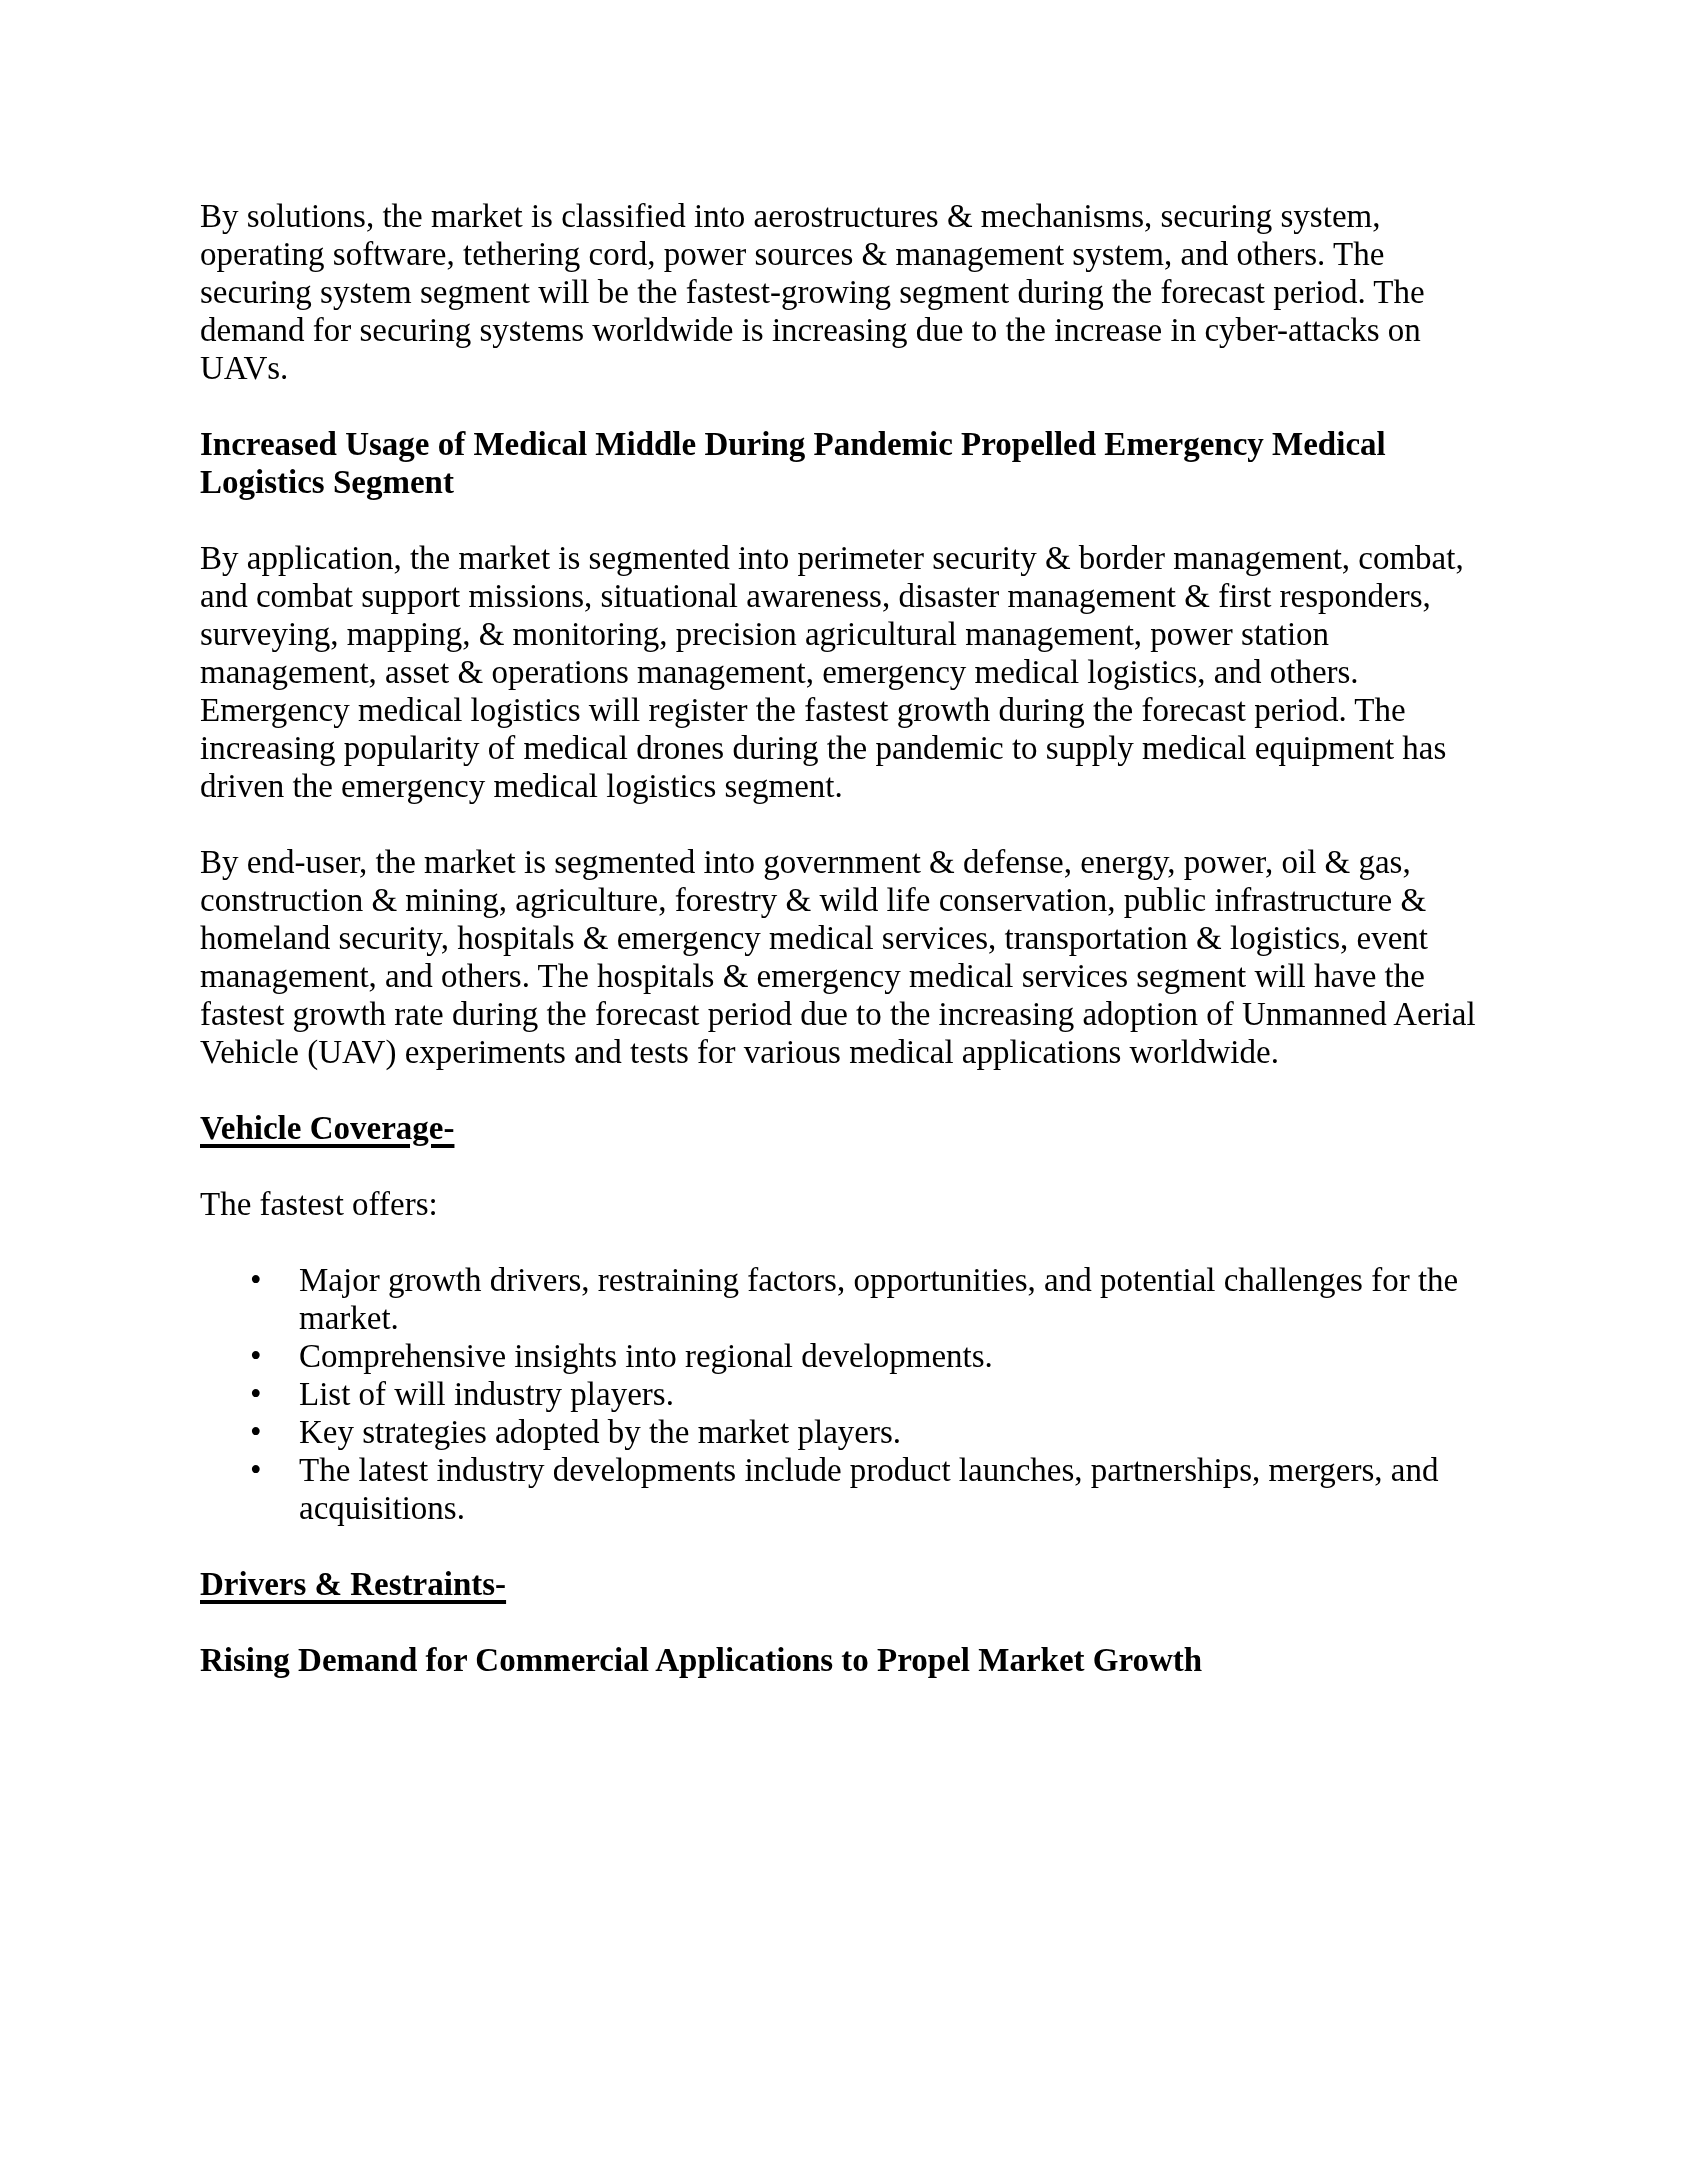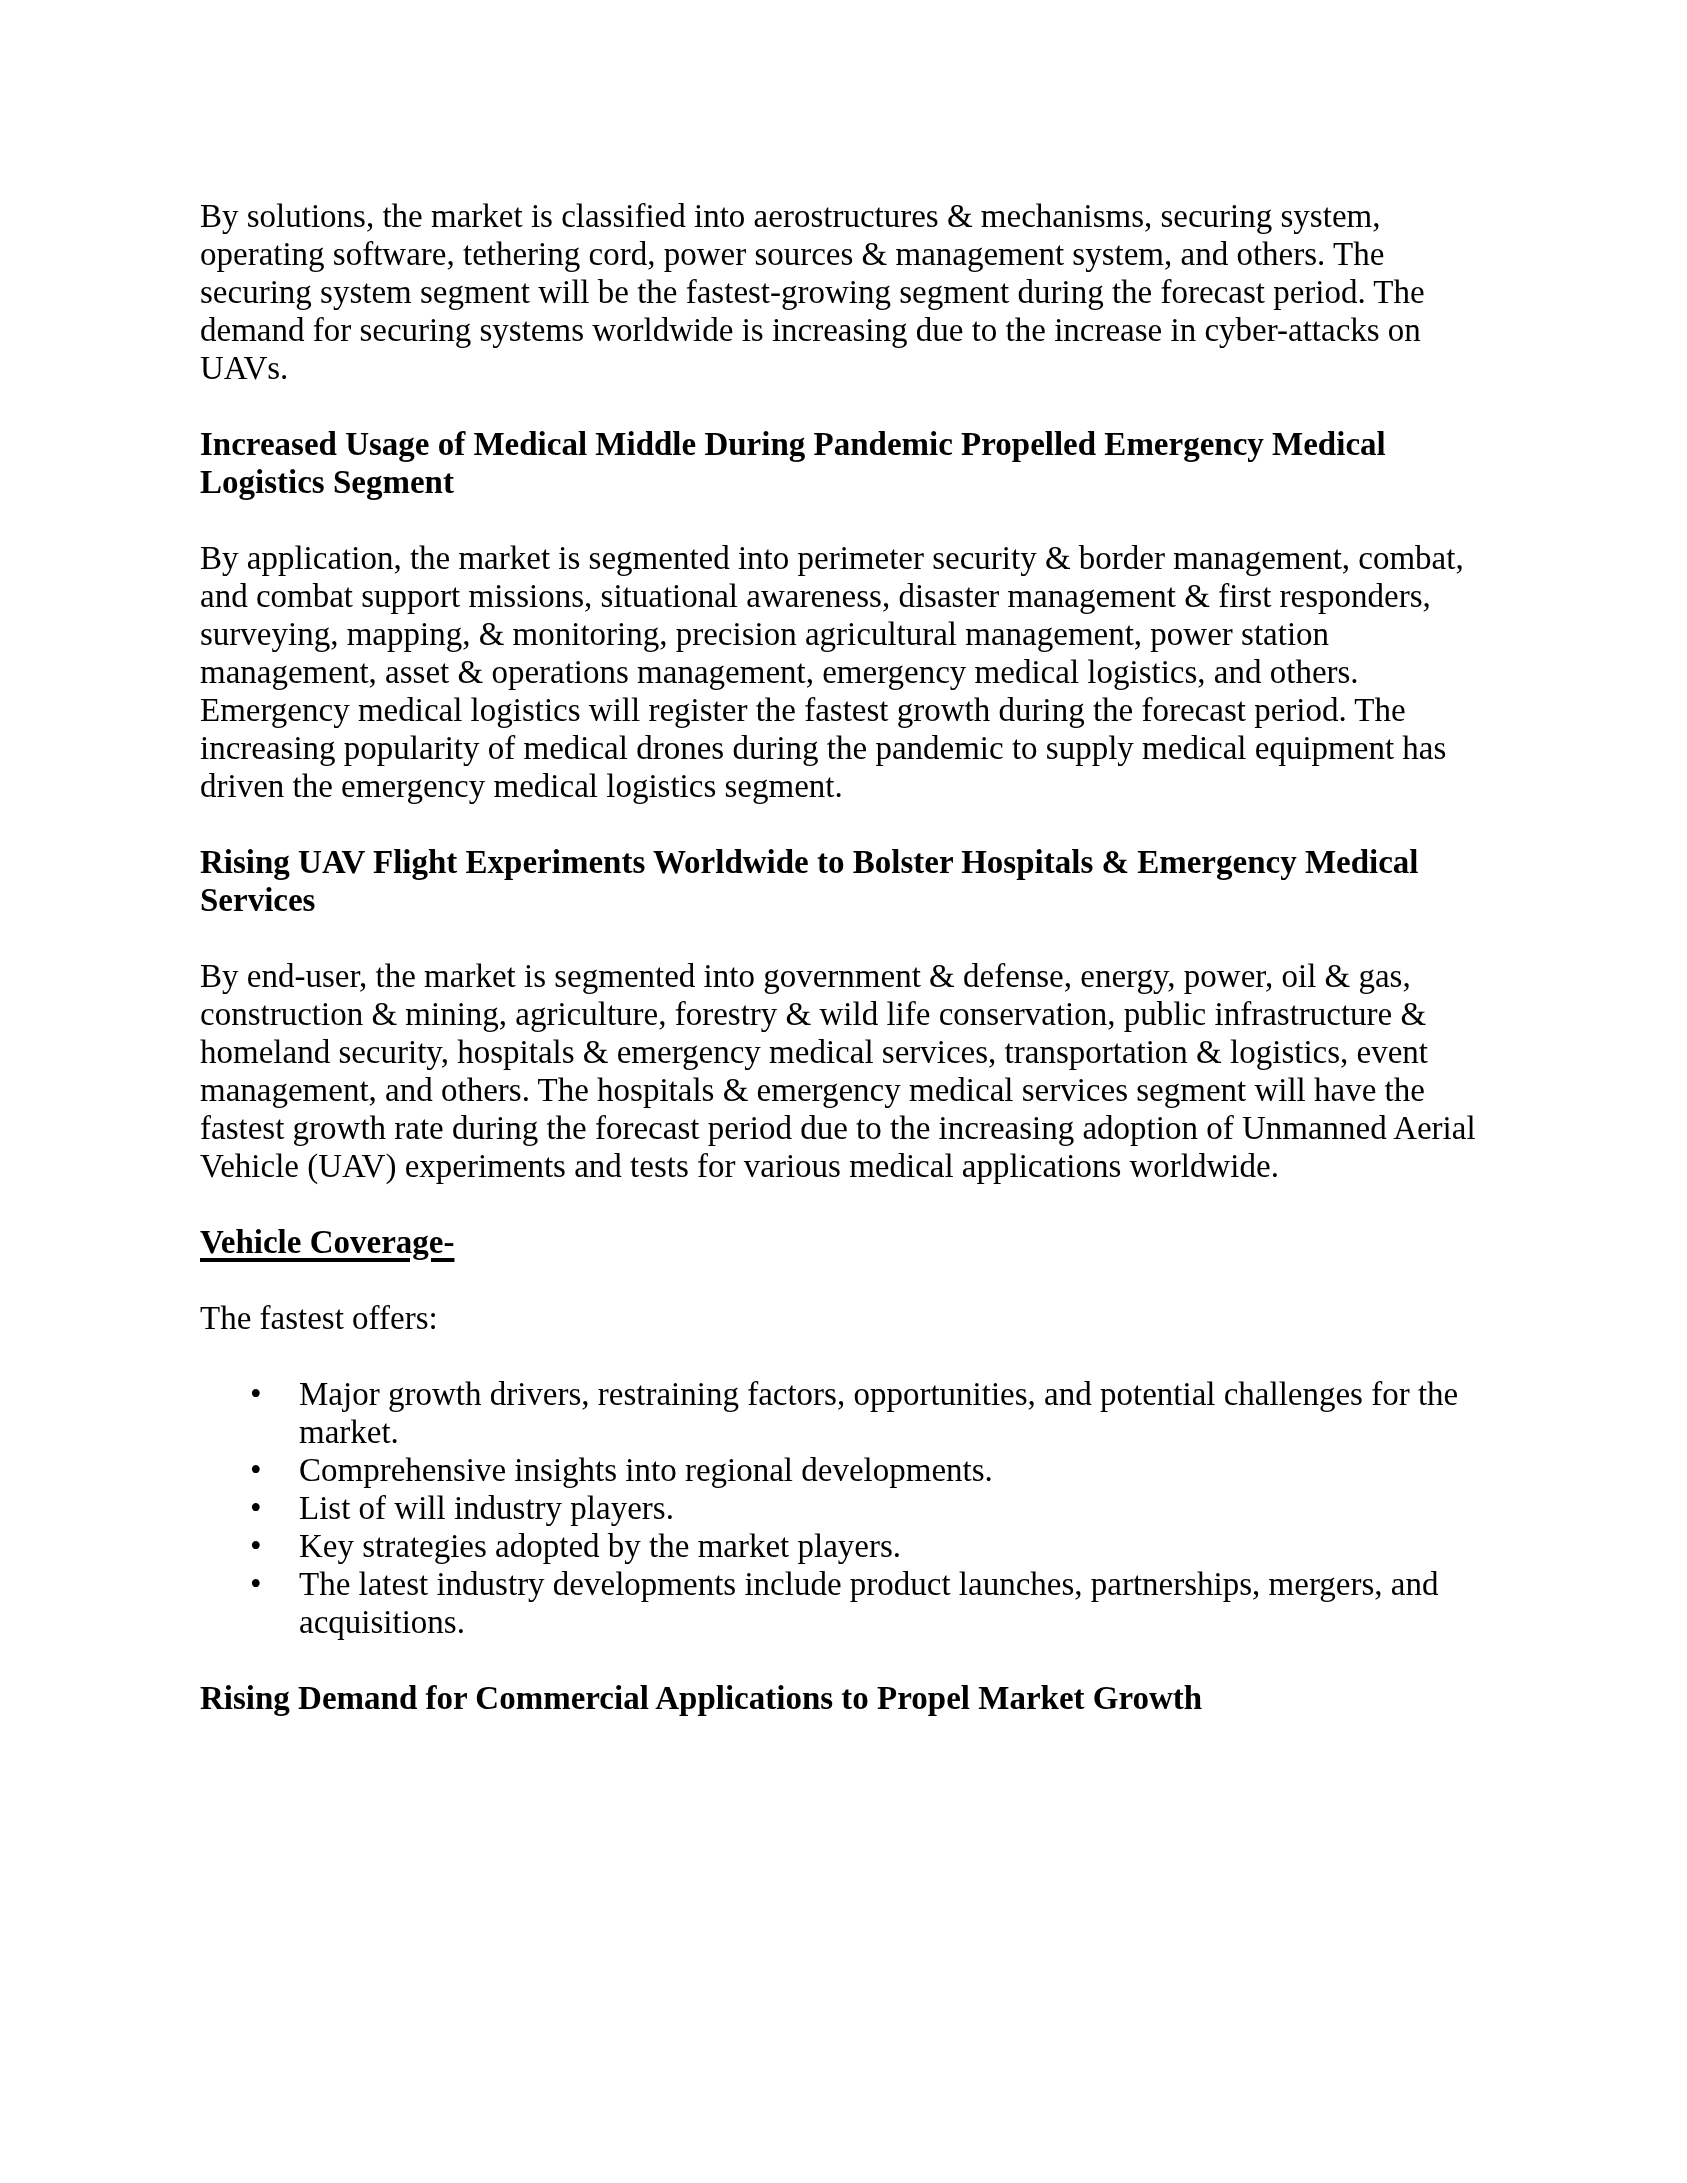--- a/index.html
+++ b/index.html
@@ -64,35 +64,35 @@
 
 <div class="page">
   <div class="content">
 
     <p>By solutions, the market is classified into aerostructures &amp; mechanisms, securing system, operating software, tethering cord, power sources &amp; management system, and others. The securing system segment will be the fastest-growing segment during the forecast period. The demand for securing systems worldwide is increasing due to the increase in cyber-attacks on UAVs.</p>
 
     <h2>Increased Usage of Medical Middle During Pandemic Propelled Emergency Medical Logistics Segment</h2>
 
     <p>By application, the market is segmented into perimeter security &amp; border management, combat, and combat support missions, situational awareness, disaster management &amp; first responders, surveying, mapping, &amp; monitoring, precision agricultural management, power station management, asset &amp; operations management, emergency medical logistics, and others. Emergency medical logistics will register the fastest growth during the forecast period. The increasing popularity of medical drones during the pandemic to supply medical equipment has driven the emergency medical logistics segment.</p>
 
-    <h2>Rising UAV Flight Experiments Worldwide to Bolster Hospitals &amp; Emergency Medical Services</h2>
 
     <p>By end-user, the market is segmented into government &amp; defense, energy, power, oil &amp; gas, construction &amp; mining, agriculture, forestry &amp; wild life conservation, public infrastructure &amp; homeland security, hospitals &amp; emergency medical services, transportation &amp; logistics, event management, and others. The hospitals &amp; emergency medical services segment will have the fastest growth rate during the forecast period due to the increasing adoption of Unmanned Aerial Vehicle (UAV) experiments and tests for various medical applications worldwide.</p>
 
 
     <h2><span class="u">Vehicle Coverage-</span></h2>
 
     <p>The fastest offers:</p>
 
     <ul class="bullets">
       <li><span class="bullet-glyph">•</span><span>Major growth drivers, restraining factors, opportunities, and potential challenges for the market.</span></li>
       <li><span class="bullet-glyph">•</span><span>Comprehensive insights into regional developments.</span></li>
       <li><span class="bullet-glyph">•</span><span>List of will industry players.</span></li>
       <li><span class="bullet-glyph">•</span><span>Key strategies adopted by the market players.</span></li>
       <li><span class="bullet-glyph">•</span><span>The latest industry developments include product launches, partnerships, mergers, and acquisitions.</span></li>
     </ul>
 
+    <h2><span class="u">Drivers &amp; Restraints-</span></h2>
 
     <h2>Rising Demand for Commercial Applications to Propel Market Growth</h2>
 
   </div>
 </div>
 
 
 </body></html>

